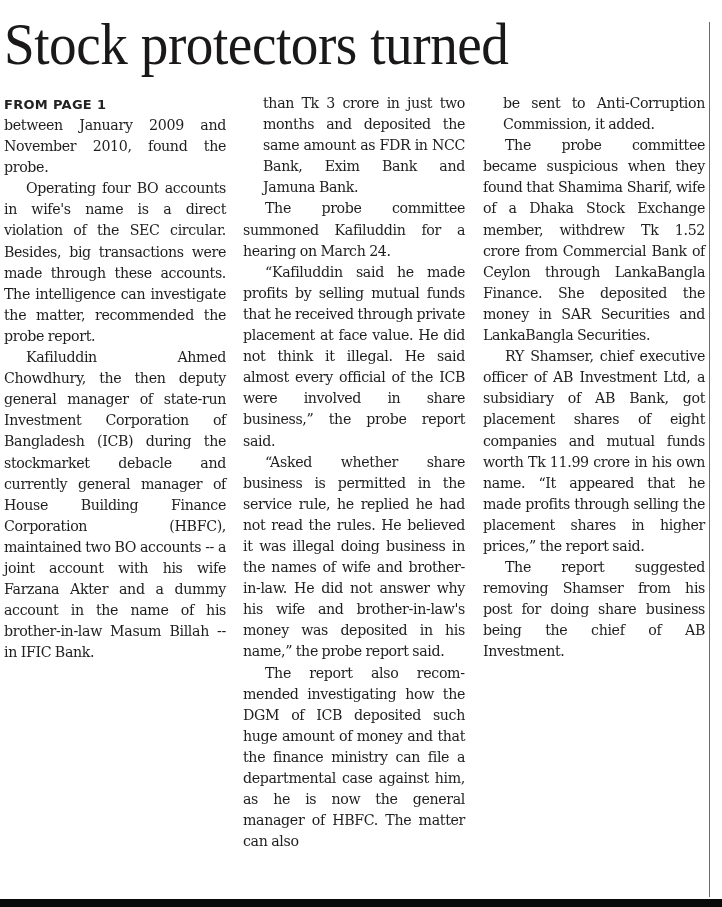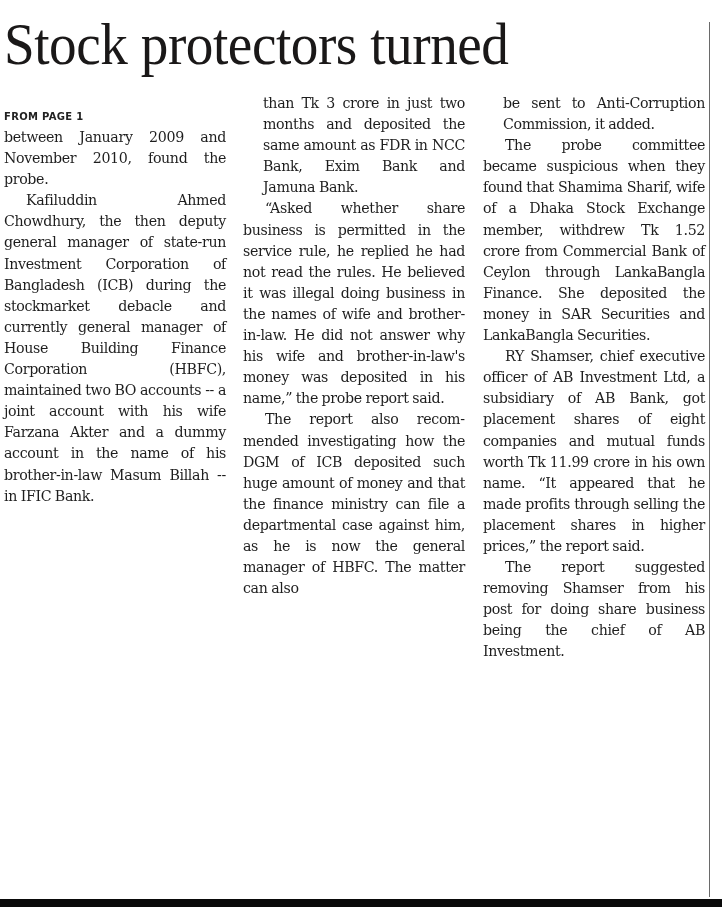--- a/index.html
+++ b/index.html
@@ -42,25 +42,25 @@
       font-size: 14.2px;
       line-height: 21.1px;
       color: #1e1e1e;
     }
     .col-1 { left: 4px; }
     .col-2 { left: 243px; }
     .col-3 { left: 483px; }
     .kicker {
       font-family: "DejaVu Sans", sans-serif;
       font-weight: bold;
-      font-size: 10px;
+      font-size: 13px;
       line-height: 16px;
       letter-spacing: 0.3px;
       color: #222;
-      margin-top: 16px;
+      margin-top: 4px;
       margin-bottom: 2px;
     }
     .para {
       margin: 0;
       text-align: justify;
       text-indent: 22px;
       hyphens: manual;
       letter-spacing: -0.35px;
       word-spacing: -0.5px;
     }
@@ -77,25 +77,28 @@
   </style>
 </head>
 <body>
 
 <h1 class="headline">Stock protectors turned</h1>
 <div class="rule-right"></div>
 
 <div class="col col-1">
   <div class="kicker">FROM PAGE 1</div>
   <p class="para noindent">between January 2009 and November 2010, found the probe.</p>
+  <p class="para">Operating four BO accounts in wife's name is a direct violation of the SEC circular. Besides, big trans­actions were made through these accounts. The intelli­gence can investigate the matter, recommended the probe report.</p>
   <p class="para">Kafiluddin Ahmed Chowdhury, the then deputy general manager of state-run Investment Corporation of Bangladesh (ICB) during the stockmarket debacle and currently general man­ager of House Building Finance Corporation (HBFC), maintained two BO accounts -- a joint account with his wife Farzana Akter and a dummy account in the name of his brother-in-law Masum Billah -- in IFIC Bank.</p>
 </div>
 
 <div class="col col-2">
   <p class="para">than Tk 3 crore in just two months and deposited the same amount as FDR in NCC Bank, Exim Bank and Jamuna Bank.</p>
+  <p class="para">The probe committee summoned Kafiluddin for a hearing on March 24.</p>
+  <p class="para">“Kafiluddin said he made profits by selling mutual funds that he received through private placement at face value. He did not think it illegal. He said almost every official of the ICB were involved in share business,” the probe report said.</p>
   <p class="para">“Asked whether share business is permitted in the service rule, he replied he had not read the rules. He believed it was illegal doing business in the names of wife and brother-in-law. He did not answer why his wife and brother-in-law's money was deposited in his name,” the probe report said.</p>
   <p class="para">The report also recom­mended investigating how the DGM of ICB deposited such huge amount of money and that the finance minis­try can file a departmental case against him, as he is now the general manager of HBFC. The matter can also</p>
 </div>
 
 <div class="col col-3">
   <p class="para">be sent to Anti-Corruption Commission, it added.</p>
   <p class="para">The probe committee became suspicious when they found that Shamima Sharif, wife of a Dhaka Stock Exchange member, with­drew Tk 1.52 crore from Commercial Bank of Ceylon through LankaBangla Finance. She deposited the money in SAR Securities and LankaBangla Securities.</p>
   <p class="para">RY Shamser, chief execu­tive officer of AB Investment Ltd, a subsidiary of AB Bank, got placement shares of eight companies and mutual funds worth Tk 11.99 crore in his own name. “It appeared that he made profits through selling the placement shares in higher prices,” the report said.</p>
   <p class="para">The report suggested removing Shamser from his post for doing share busi­ness being the chief of AB Investment.</p>
 </div>

